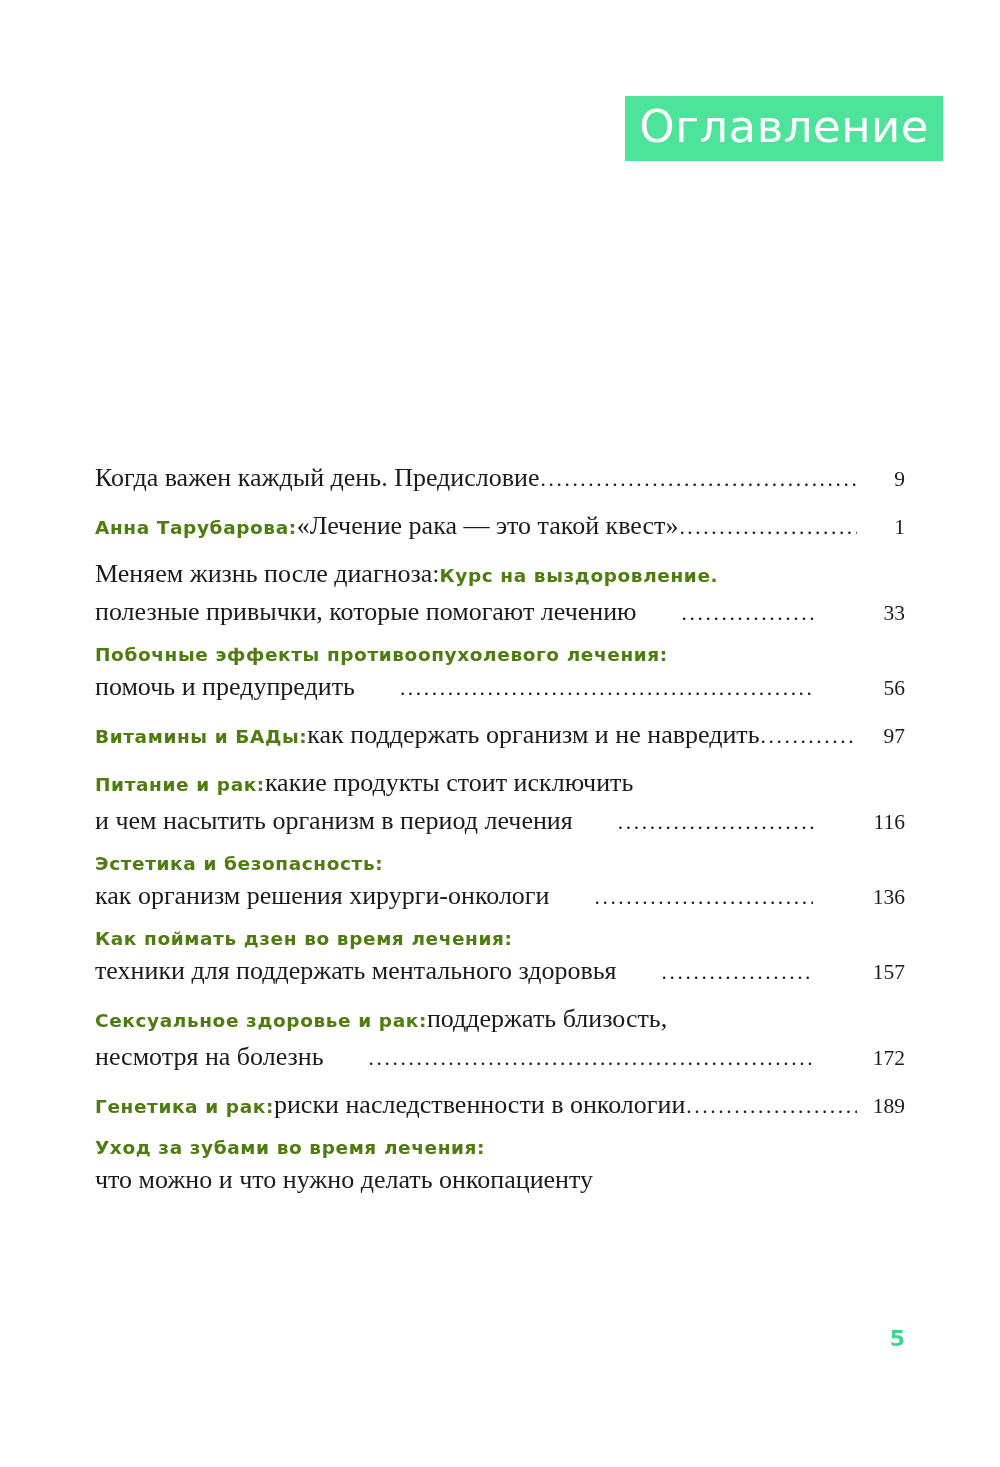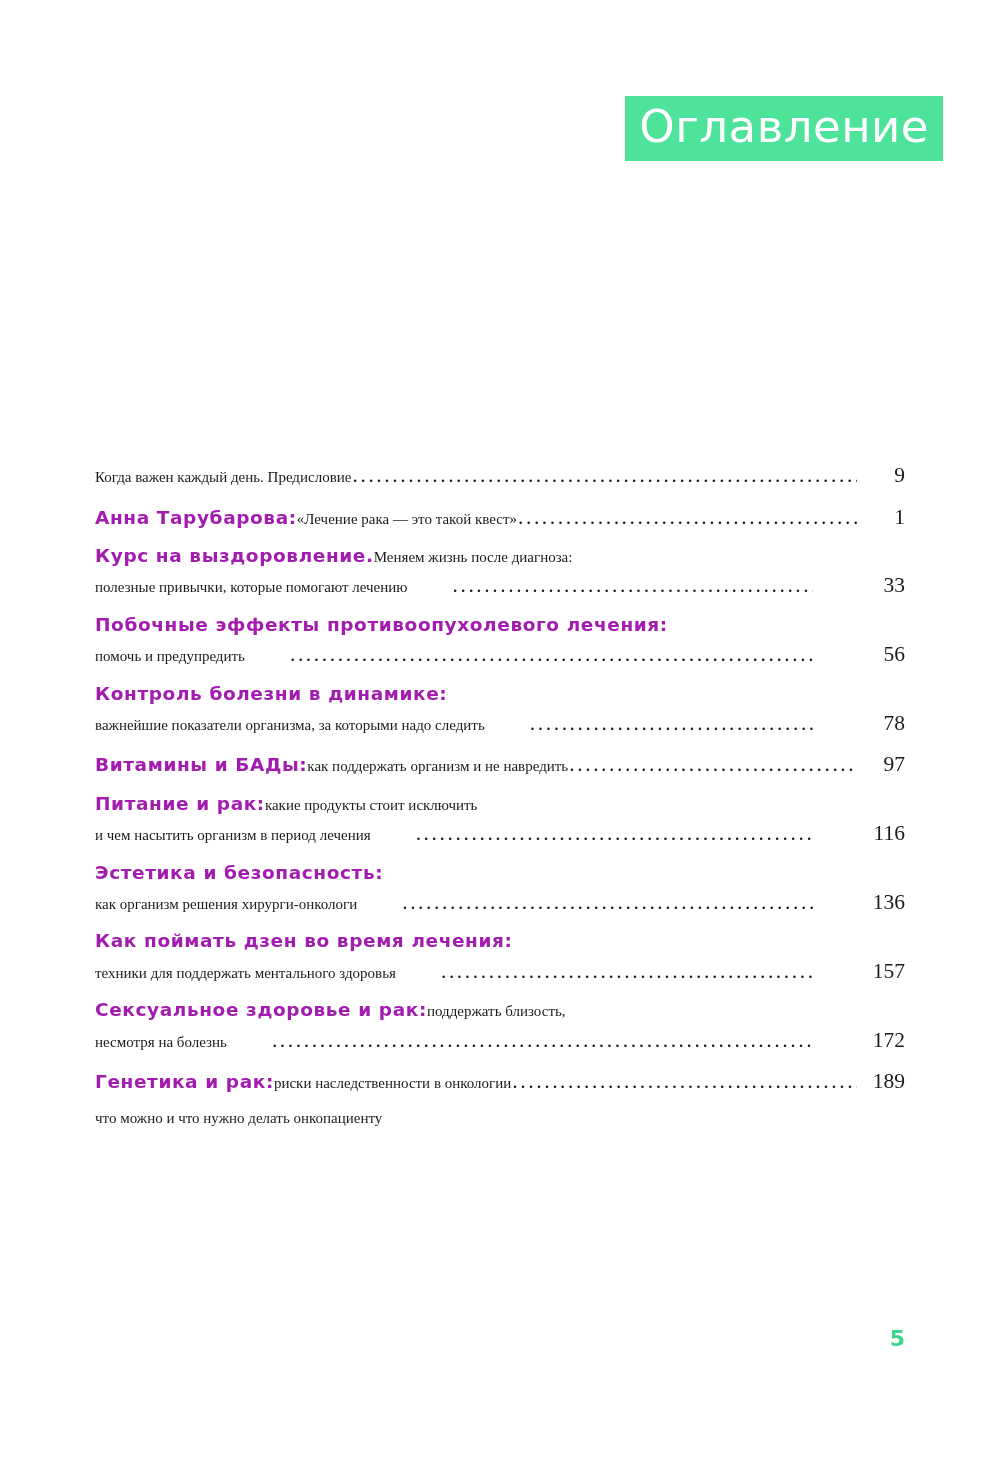--- a/index.html
+++ b/index.html
@@ -60,31 +60,31 @@
     font-size: 21.5px;
     line-height: 1.42;
   }
 
   .text {
     white-space: nowrap;
     flex: 0 0 auto;
   }
 
   .lead {
-    color: #a21caf;
+    color: #4d7c0f;
     font-family: "DejaVu Sans", sans-serif;
     font-weight: bold;
     font-size: 18.5px;
     letter-spacing: 0.6px;
   }
 
   .rest {
     color: #1b1b1b;
     font-family: "Liberation Serif", serif;
-    font-size: 15px;
+    font-size: 26px;
   }
 
   .dots {
     flex: 1 1 auto;
     overflow: hidden;
     white-space: nowrap;
     color: #1b1b1b;
     font-family: "Liberation Serif", serif;
     font-size: 21.5px;
     letter-spacing: 2.6px;
@@ -143,53 +143,41 @@
       <div class="entry">
         <div class="line">
           <span class="text lead">Анна Тарубарова:</span>
           <span class="text rest">«Лечение рака — это такой квест»</span>
           <span class="dots"></span>
           <span class="page-num">1</span>
         </div>
       </div>
       <div class="entry">
         <div class="line no-dots">
+          <span class="text rest"> Меняем жизнь после диагноза:</span>
           <span class="text lead">Курс на выздоровление.</span>
-          <span class="text rest"> Меняем жизнь после диагноза:</span>
           <span class="dots"></span>
           <span class="page-num"></span>
         </div>
         <div class="line sub">
           <span class="text rest">полезные привычки, которые помогают лечению</span>
           <span class="dots"></span>
           <span class="page-num">33</span>
         </div>
       </div>
       <div class="entry">
         <div class="line no-dots">
           <span class="text lead">Побочные эффекты противоопухолевого лечения:</span>
           <span class="dots"></span>
           <span class="page-num"></span>
         </div>
         <div class="line sub">
           <span class="text rest">помочь и предупредить</span>
           <span class="dots"></span>
           <span class="page-num">56</span>
-        </div>
-      </div>
-      <div class="entry">
-        <div class="line no-dots">
-          <span class="text lead">Контроль болезни в динамике:</span>
-          <span class="dots"></span>
-          <span class="page-num"></span>
-        </div>
-        <div class="line sub">
-          <span class="text rest">важнейшие показатели организма, за которыми надо следить</span>
-          <span class="dots"></span>
-          <span class="page-num">78</span>
         </div>
       </div>
       <div class="entry">
         <div class="line">
           <span class="text lead">Витамины и БАДы:</span>
           <span class="text rest"> как поддержать организм и не навредить</span>
           <span class="dots"></span>
           <span class="page-num">97</span>
         </div>
       </div>
@@ -245,20 +233,25 @@
       </div>
       <div class="entry">
         <div class="line">
           <span class="text lead">Генетика и рак:</span>
           <span class="text rest"> риски наследственности в онкологии</span>
           <span class="dots"></span>
           <span class="page-num">189</span>
         </div>
       </div>
       <div class="entry">
+        <div class="line no-dots">
+          <span class="text lead">Уход за зубами во время лечения:</span>
+          <span class="dots"></span>
+          <span class="page-num"></span>
+        </div>
         <div class="line no-dots sub">
           <span class="text rest">что можно и что нужно делать онкопациенту</span>
           <span class="dots"></span>
           <span class="page-num"></span>
         </div>
       </div>
     </div>
 
   <div class="folio">5</div>
 

